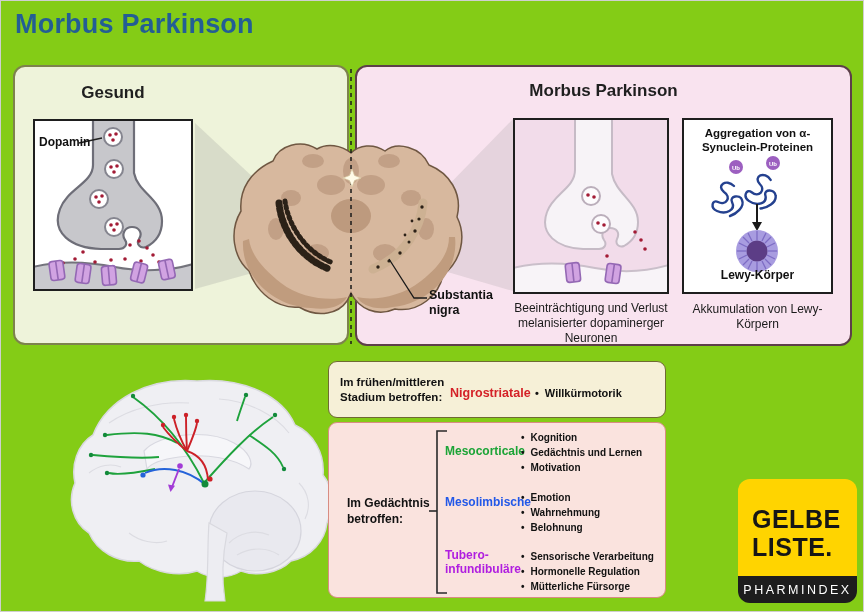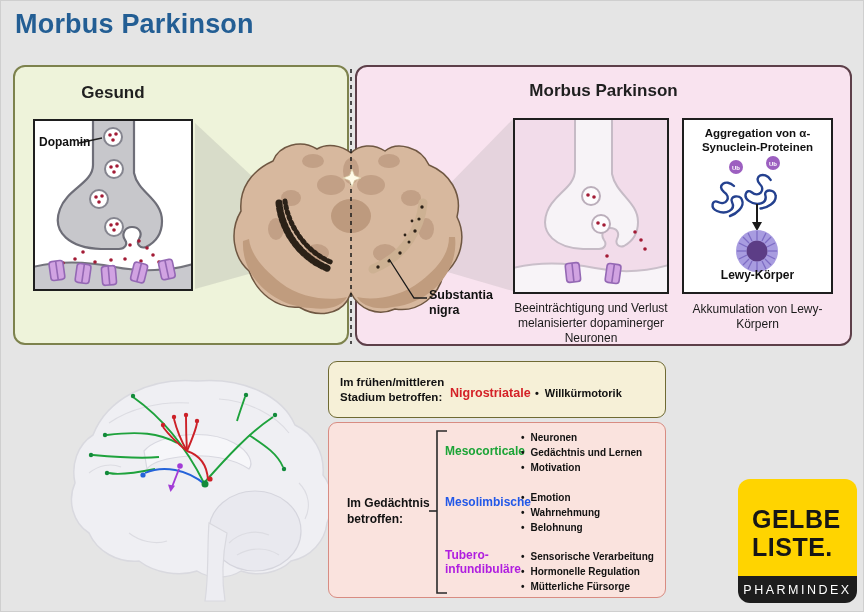--- a/index.html
+++ b/index.html
@@ -1,18 +1,18 @@
 <!DOCTYPE html>
 <html><head>
 <meta charset="utf-8">
 <style>
   * { margin:0; padding:0; box-sizing:border-box; }
   html,body { background:#fff; }
   body { font-family:"Liberation Sans", sans-serif; }
-  .canvas { position:relative; width:864px; height:612px; background:#e5e5e5; border:1px solid #cfcfcf; overflow:hidden; }
+  .canvas { position:relative; width:864px; height:612px; background:#84cc16; border:1px solid #cfcfcf; overflow:hidden; }
 
   .page-title { position:absolute; left:14px; top:8px; font-size:27px; font-weight:bold; color:#235e94; letter-spacing:0.2px; }
 
   
   .panel { position:absolute; border-radius:12px; }
   .panel-healthy { left:12px; top:64px; width:336px; height:280px; background:#eef3da; border:2px solid #7d824d; }
   .panel-parkinson { left:354px; top:64px; width:497px; height:281px; background:#f9e3ef; border:2px solid #5d3f49; }
   .panel-header { position:absolute; font-size:17px; font-weight:bold; color:#1f1f1f; text-align:center; }
   .hdr-gesund { left:32px; top:82px; width:160px; }
   .hdr-mp { left:354px; top:80px; width:497px; }
@@ -343,21 +343,21 @@
   </div>
 
   <div class="stage-box stage-late">
     <div class="late-label">Im Gedächtnis betroffen:</div>
     <svg class="bracket" viewBox="0 0 338 176">
       <polyline points="118,8 108,8 108,170 118,170" fill="none" stroke="#2a2a2a" stroke-width="1.6"></polyline>
       <line x1="100" y1="88" x2="108" y2="88" stroke="#2a2a2a" stroke-width="1.6"></line>
     </svg>
     <div class="pathway-name name-cortical">Mesocorticale</div>
     <div class="bullets bullets-1">
-      <div class="bullet">Neuronen</div>
+      <div class="bullet">Kognition</div>
       <div class="bullet">Gedächtnis und Lernen</div>
       <div class="bullet">Motivation</div>
     </div>
     <div class="pathway-name name-limbic">Mesolimbische</div>
     <div class="bullets bullets-2">
       <div class="bullet">Emotion</div>
       <div class="bullet">Wahrnehmung</div>
       <div class="bullet">Belohnung</div>
     </div>
     <div class="pathway-name name-tubero">Tubero-infundibuläre</div>

